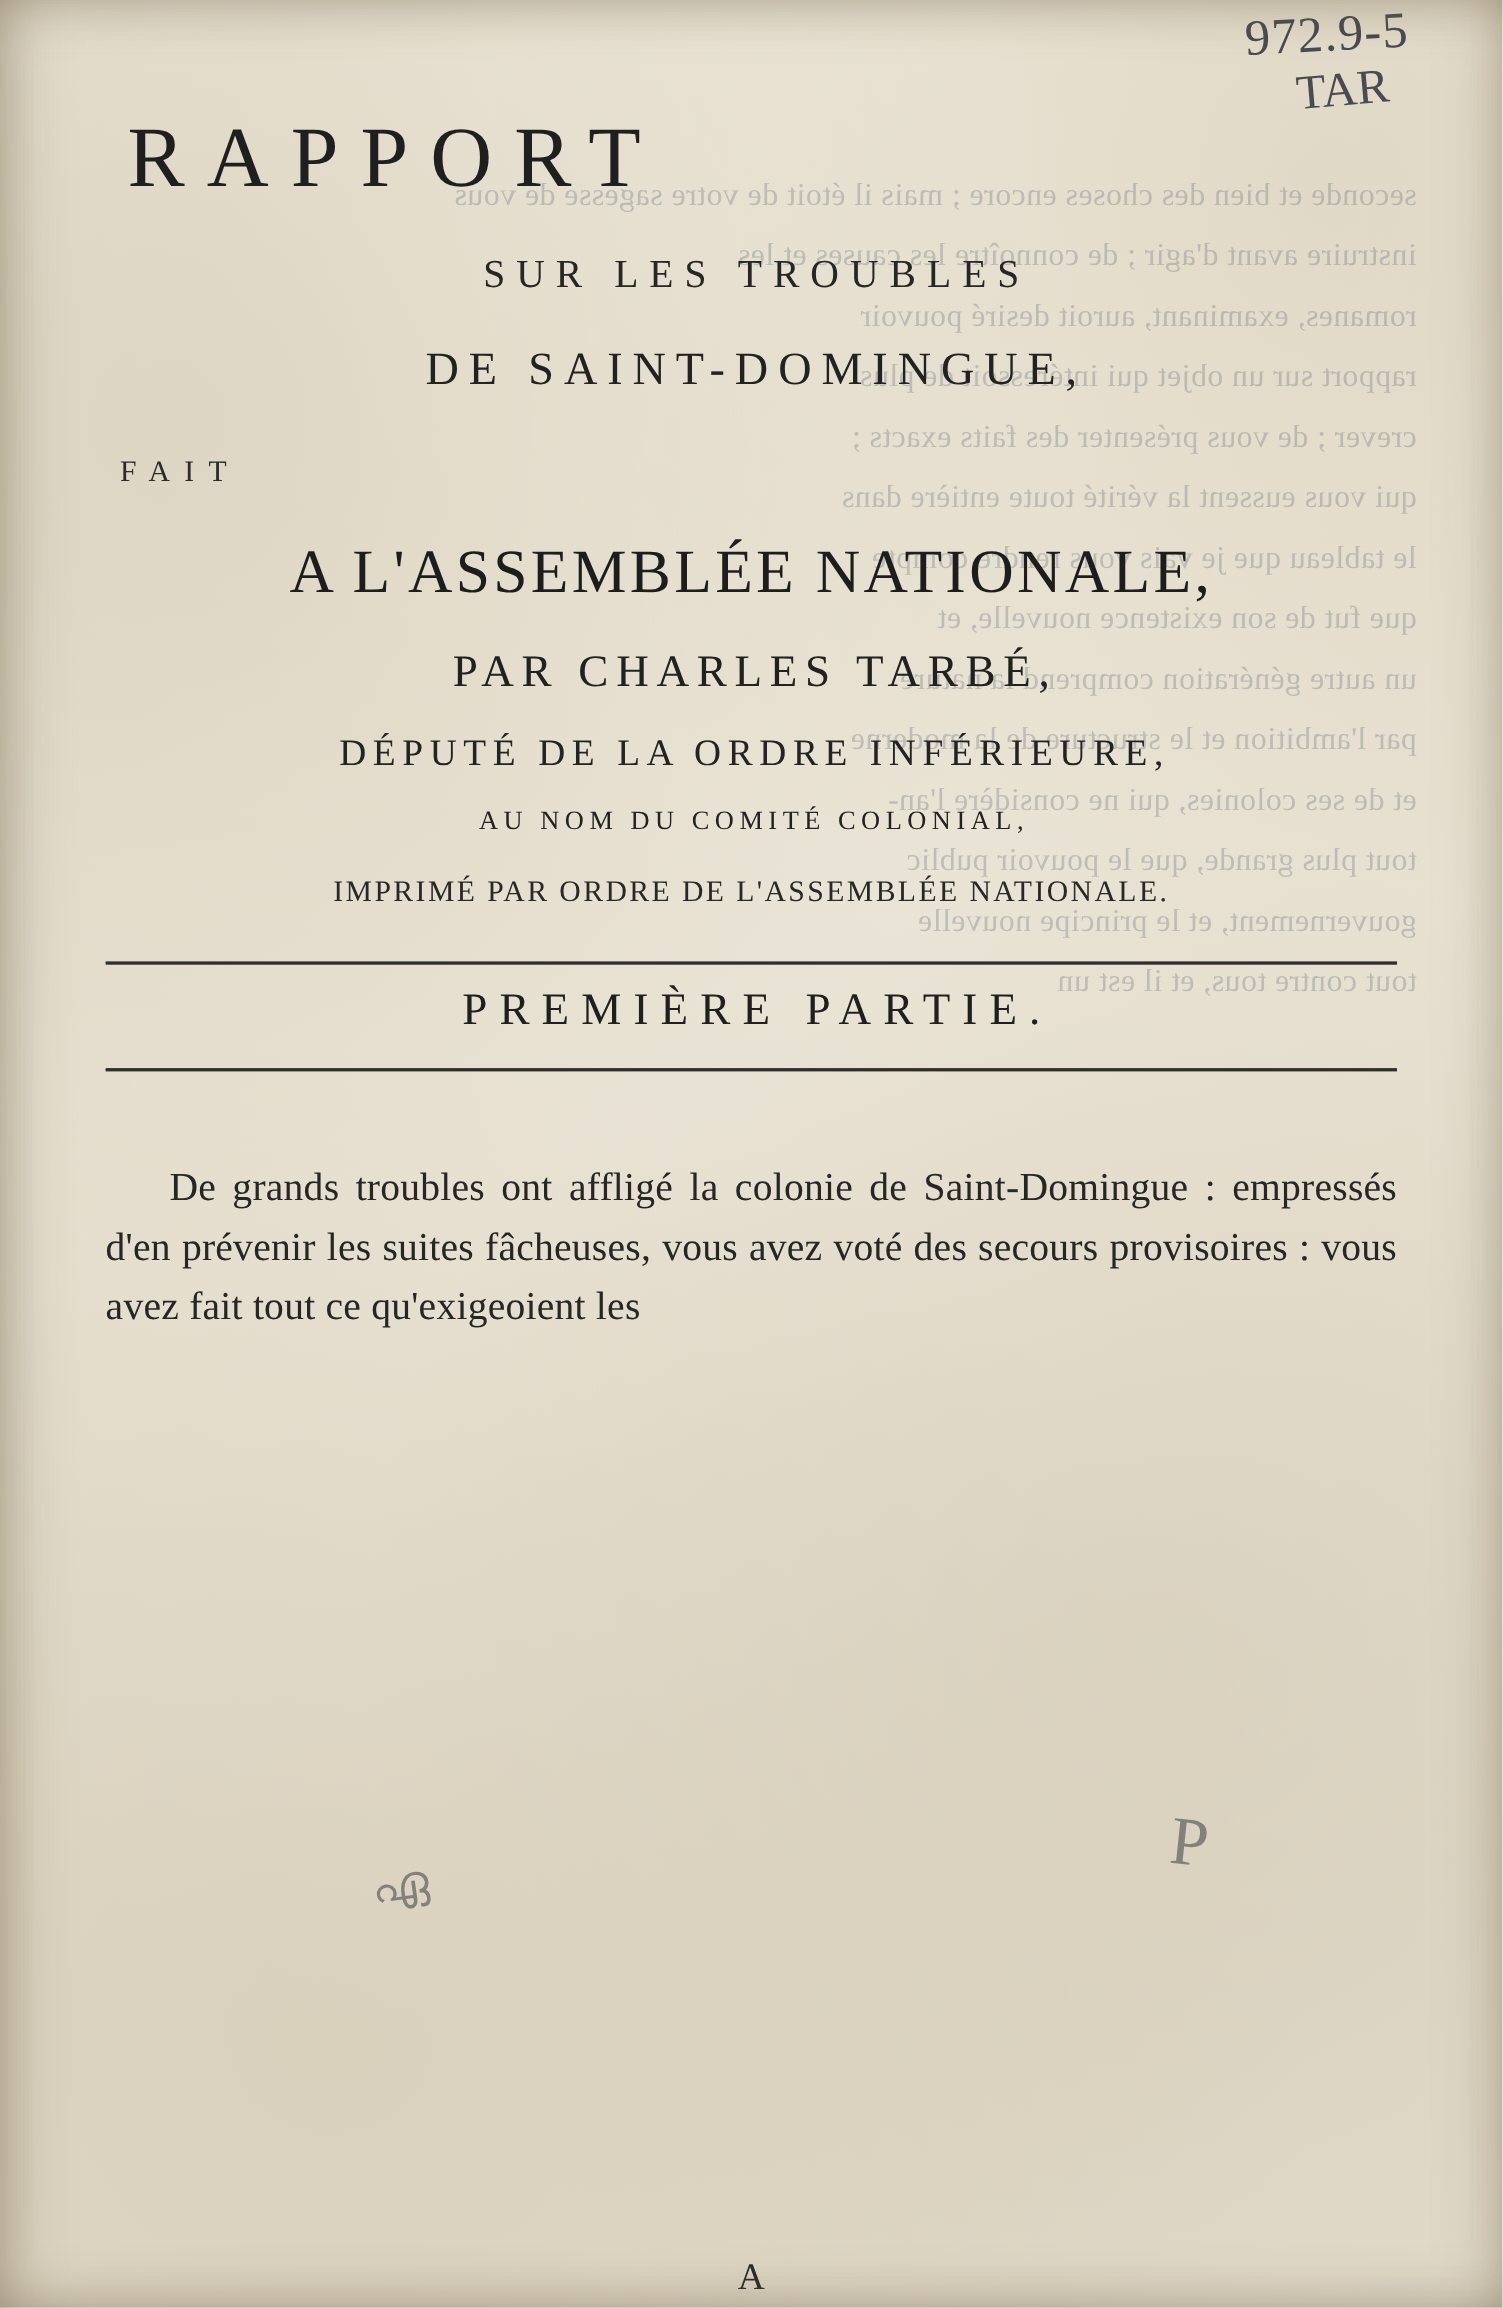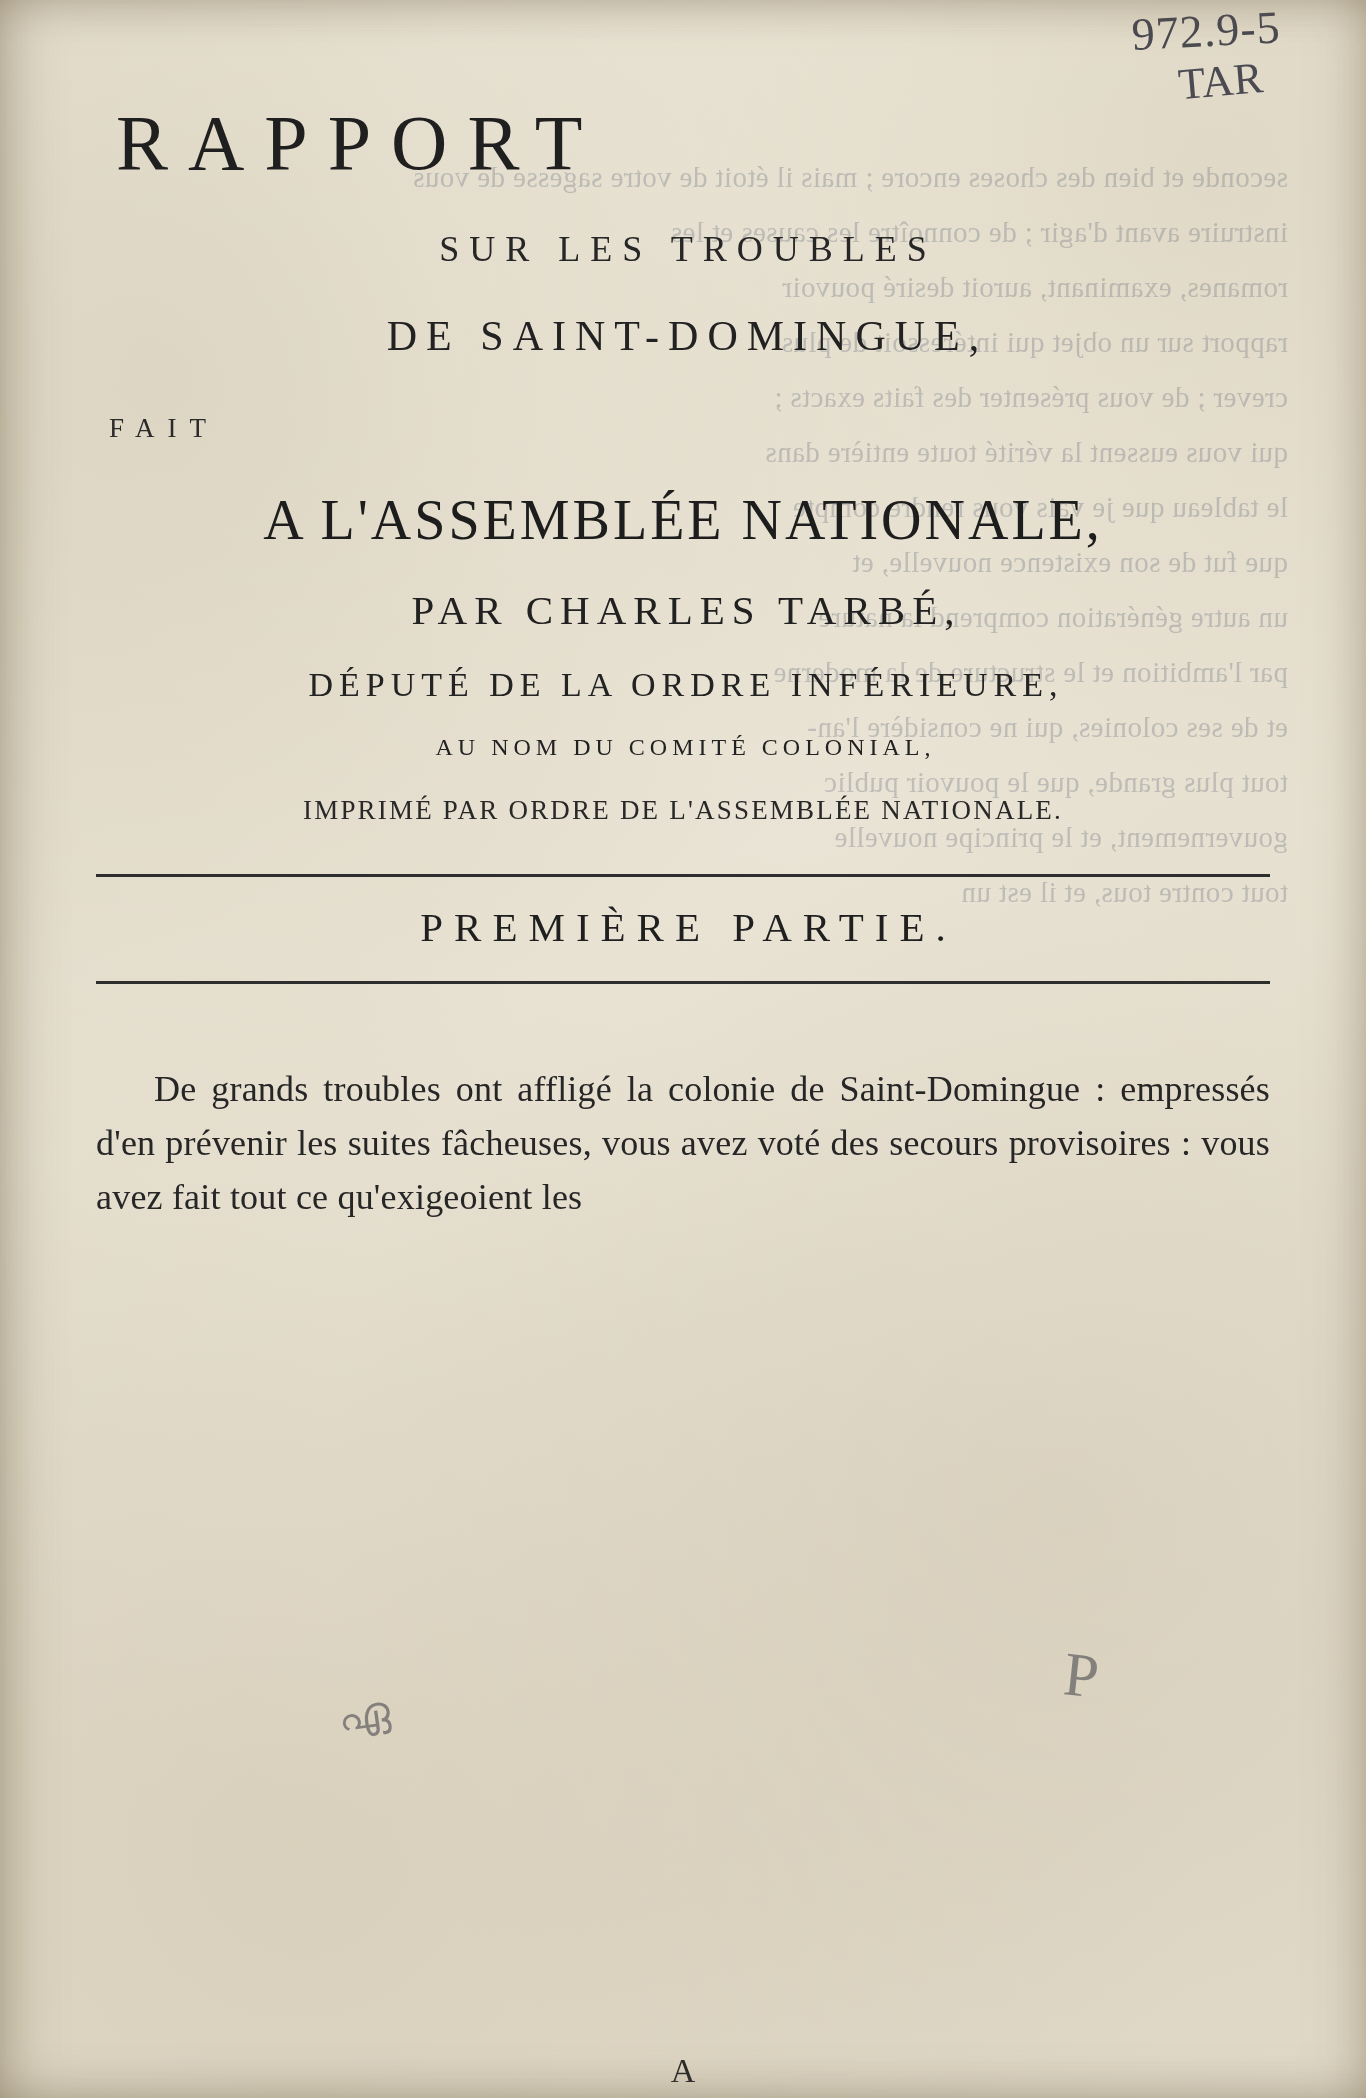--- a/index.html
+++ b/index.html
@@ -187,21 +187,21 @@
     margin: 0 auto;
   }
   .rule-top { width: 100%; margin-top: 48px; }
   .rule-bot { width: 100%; margin-top: 30px; }
 
   .line-partie {
     text-align: center;
     font-size: 41px;
     letter-spacing: 11px;
     text-indent: 11px;
-    margin-top: 26px;
+    margin-top: 16px;
     color: #1f1f1f;
   }
 
   .salutation {
     margin-top: 96px;
     margin-left: 66px;
     font-size: 30px;
     letter-spacing: 5px;
     color: #242424;
   }

